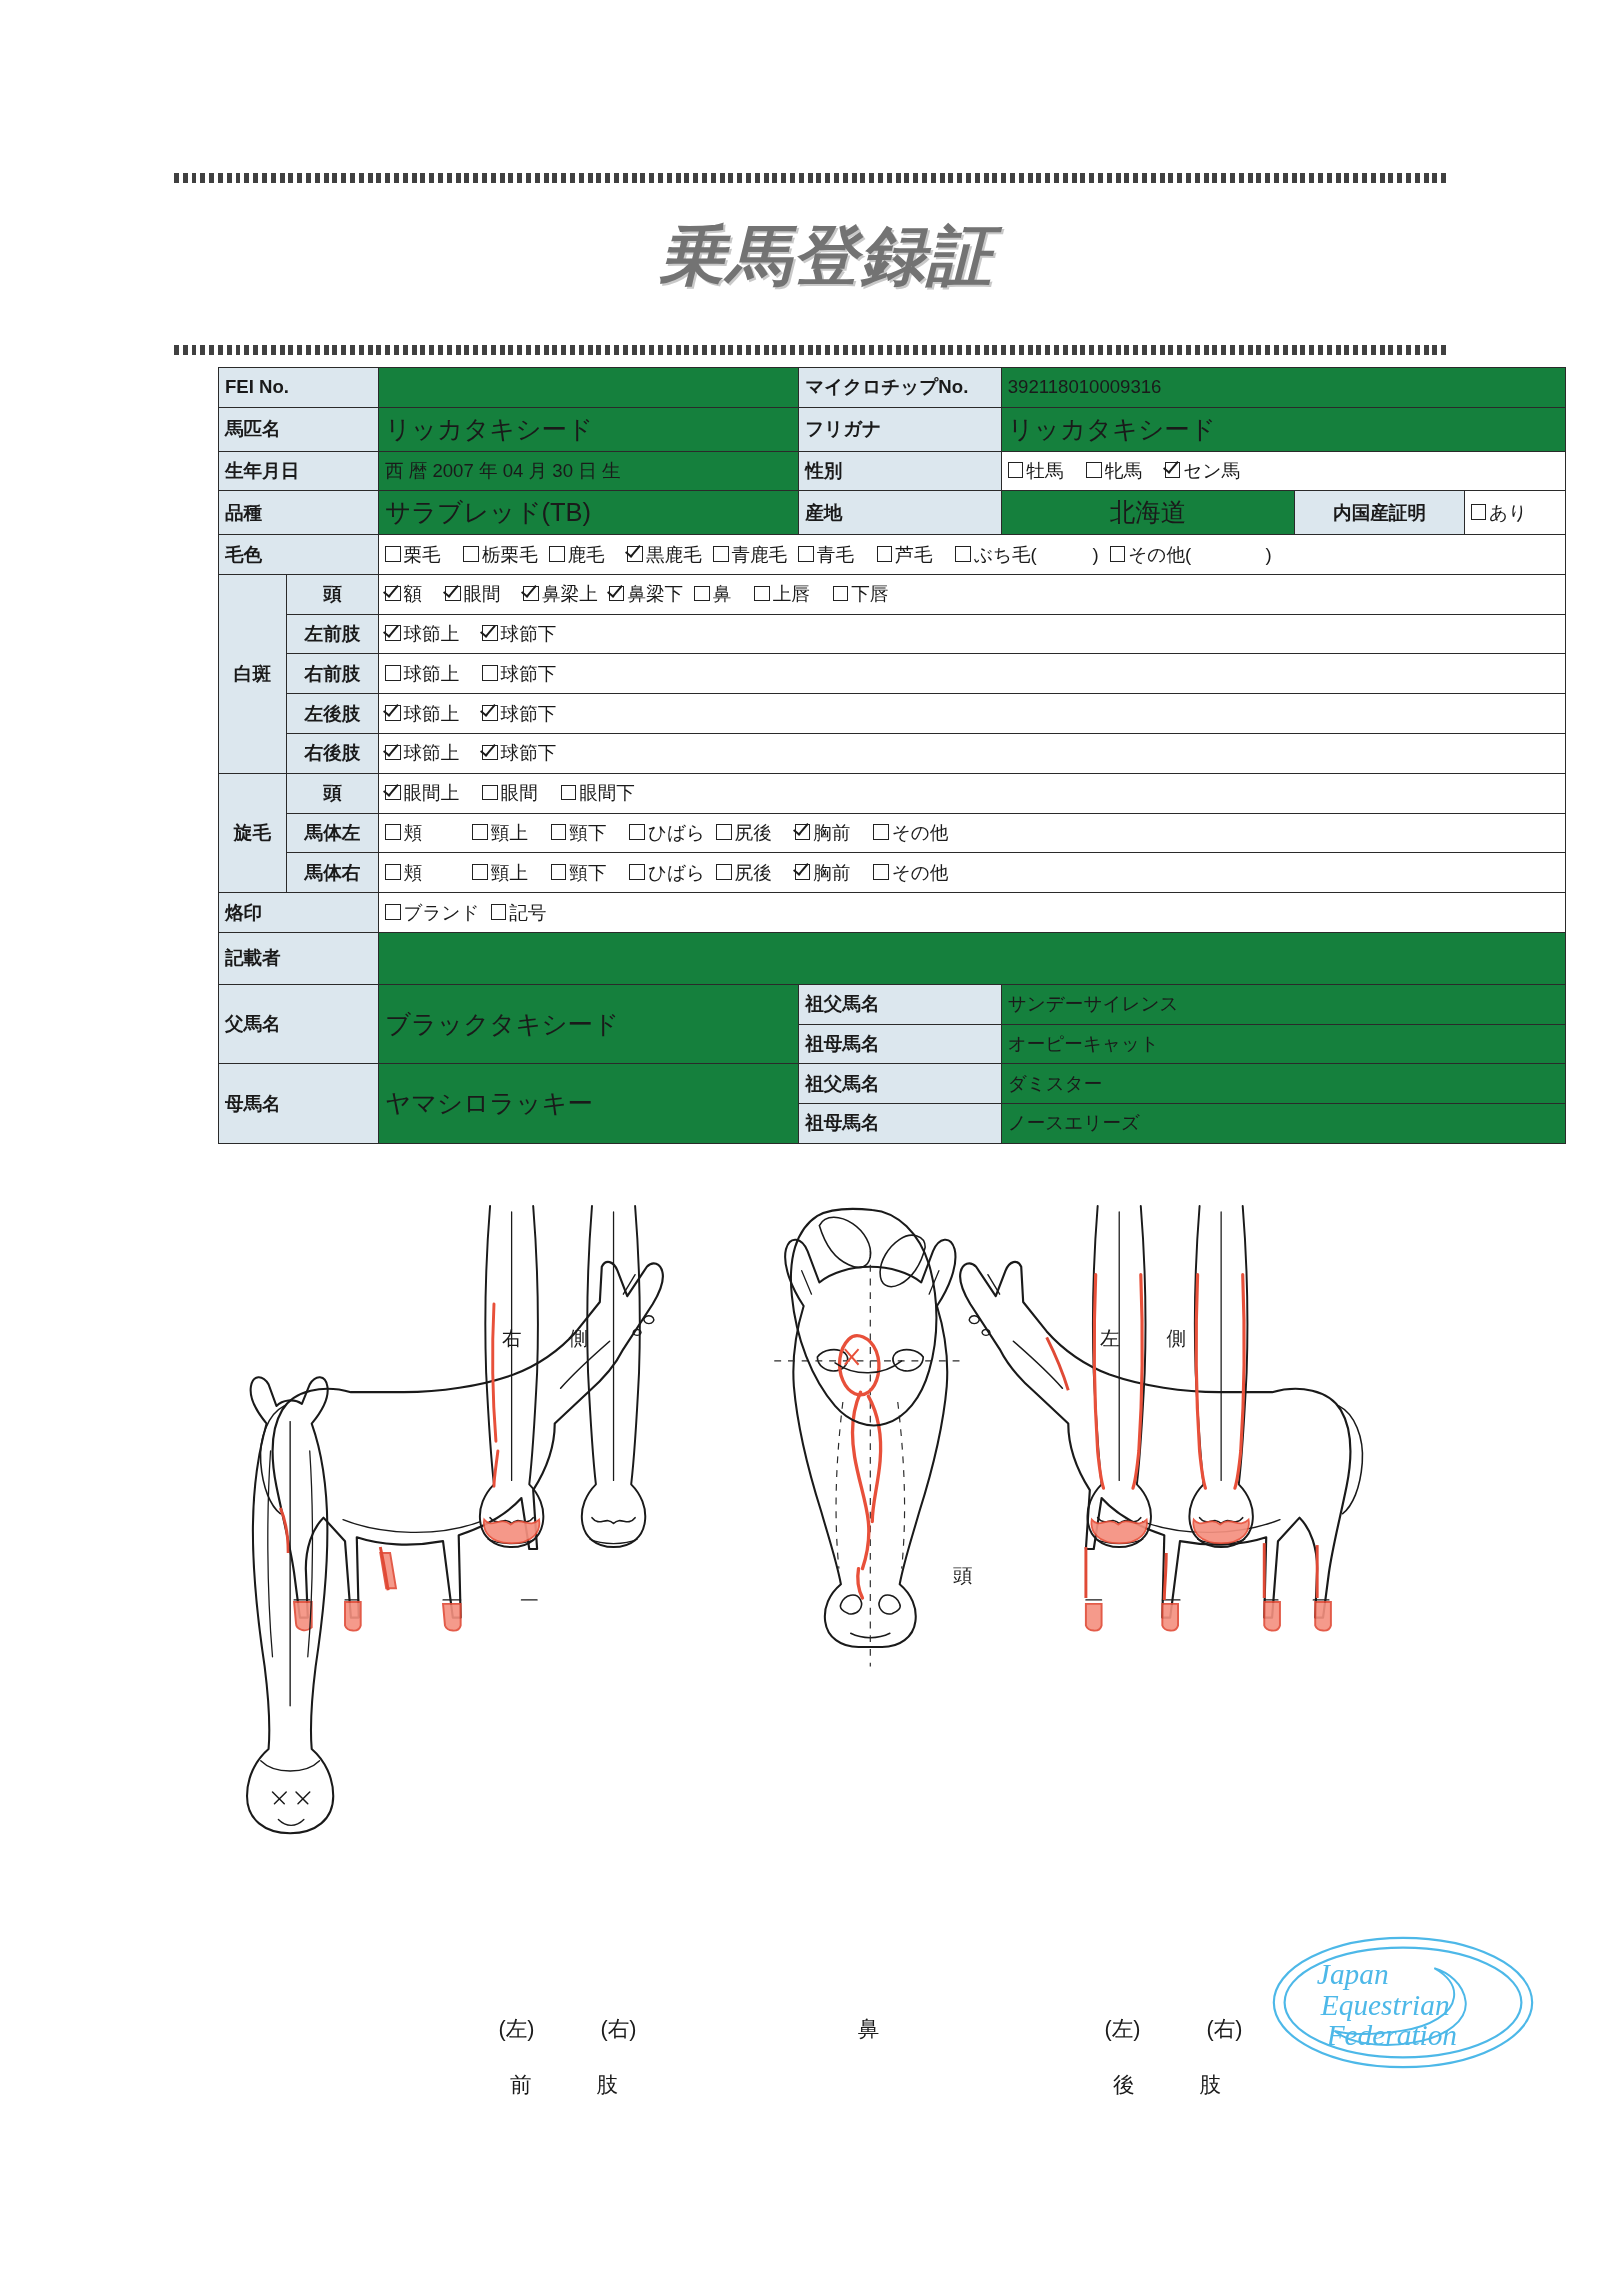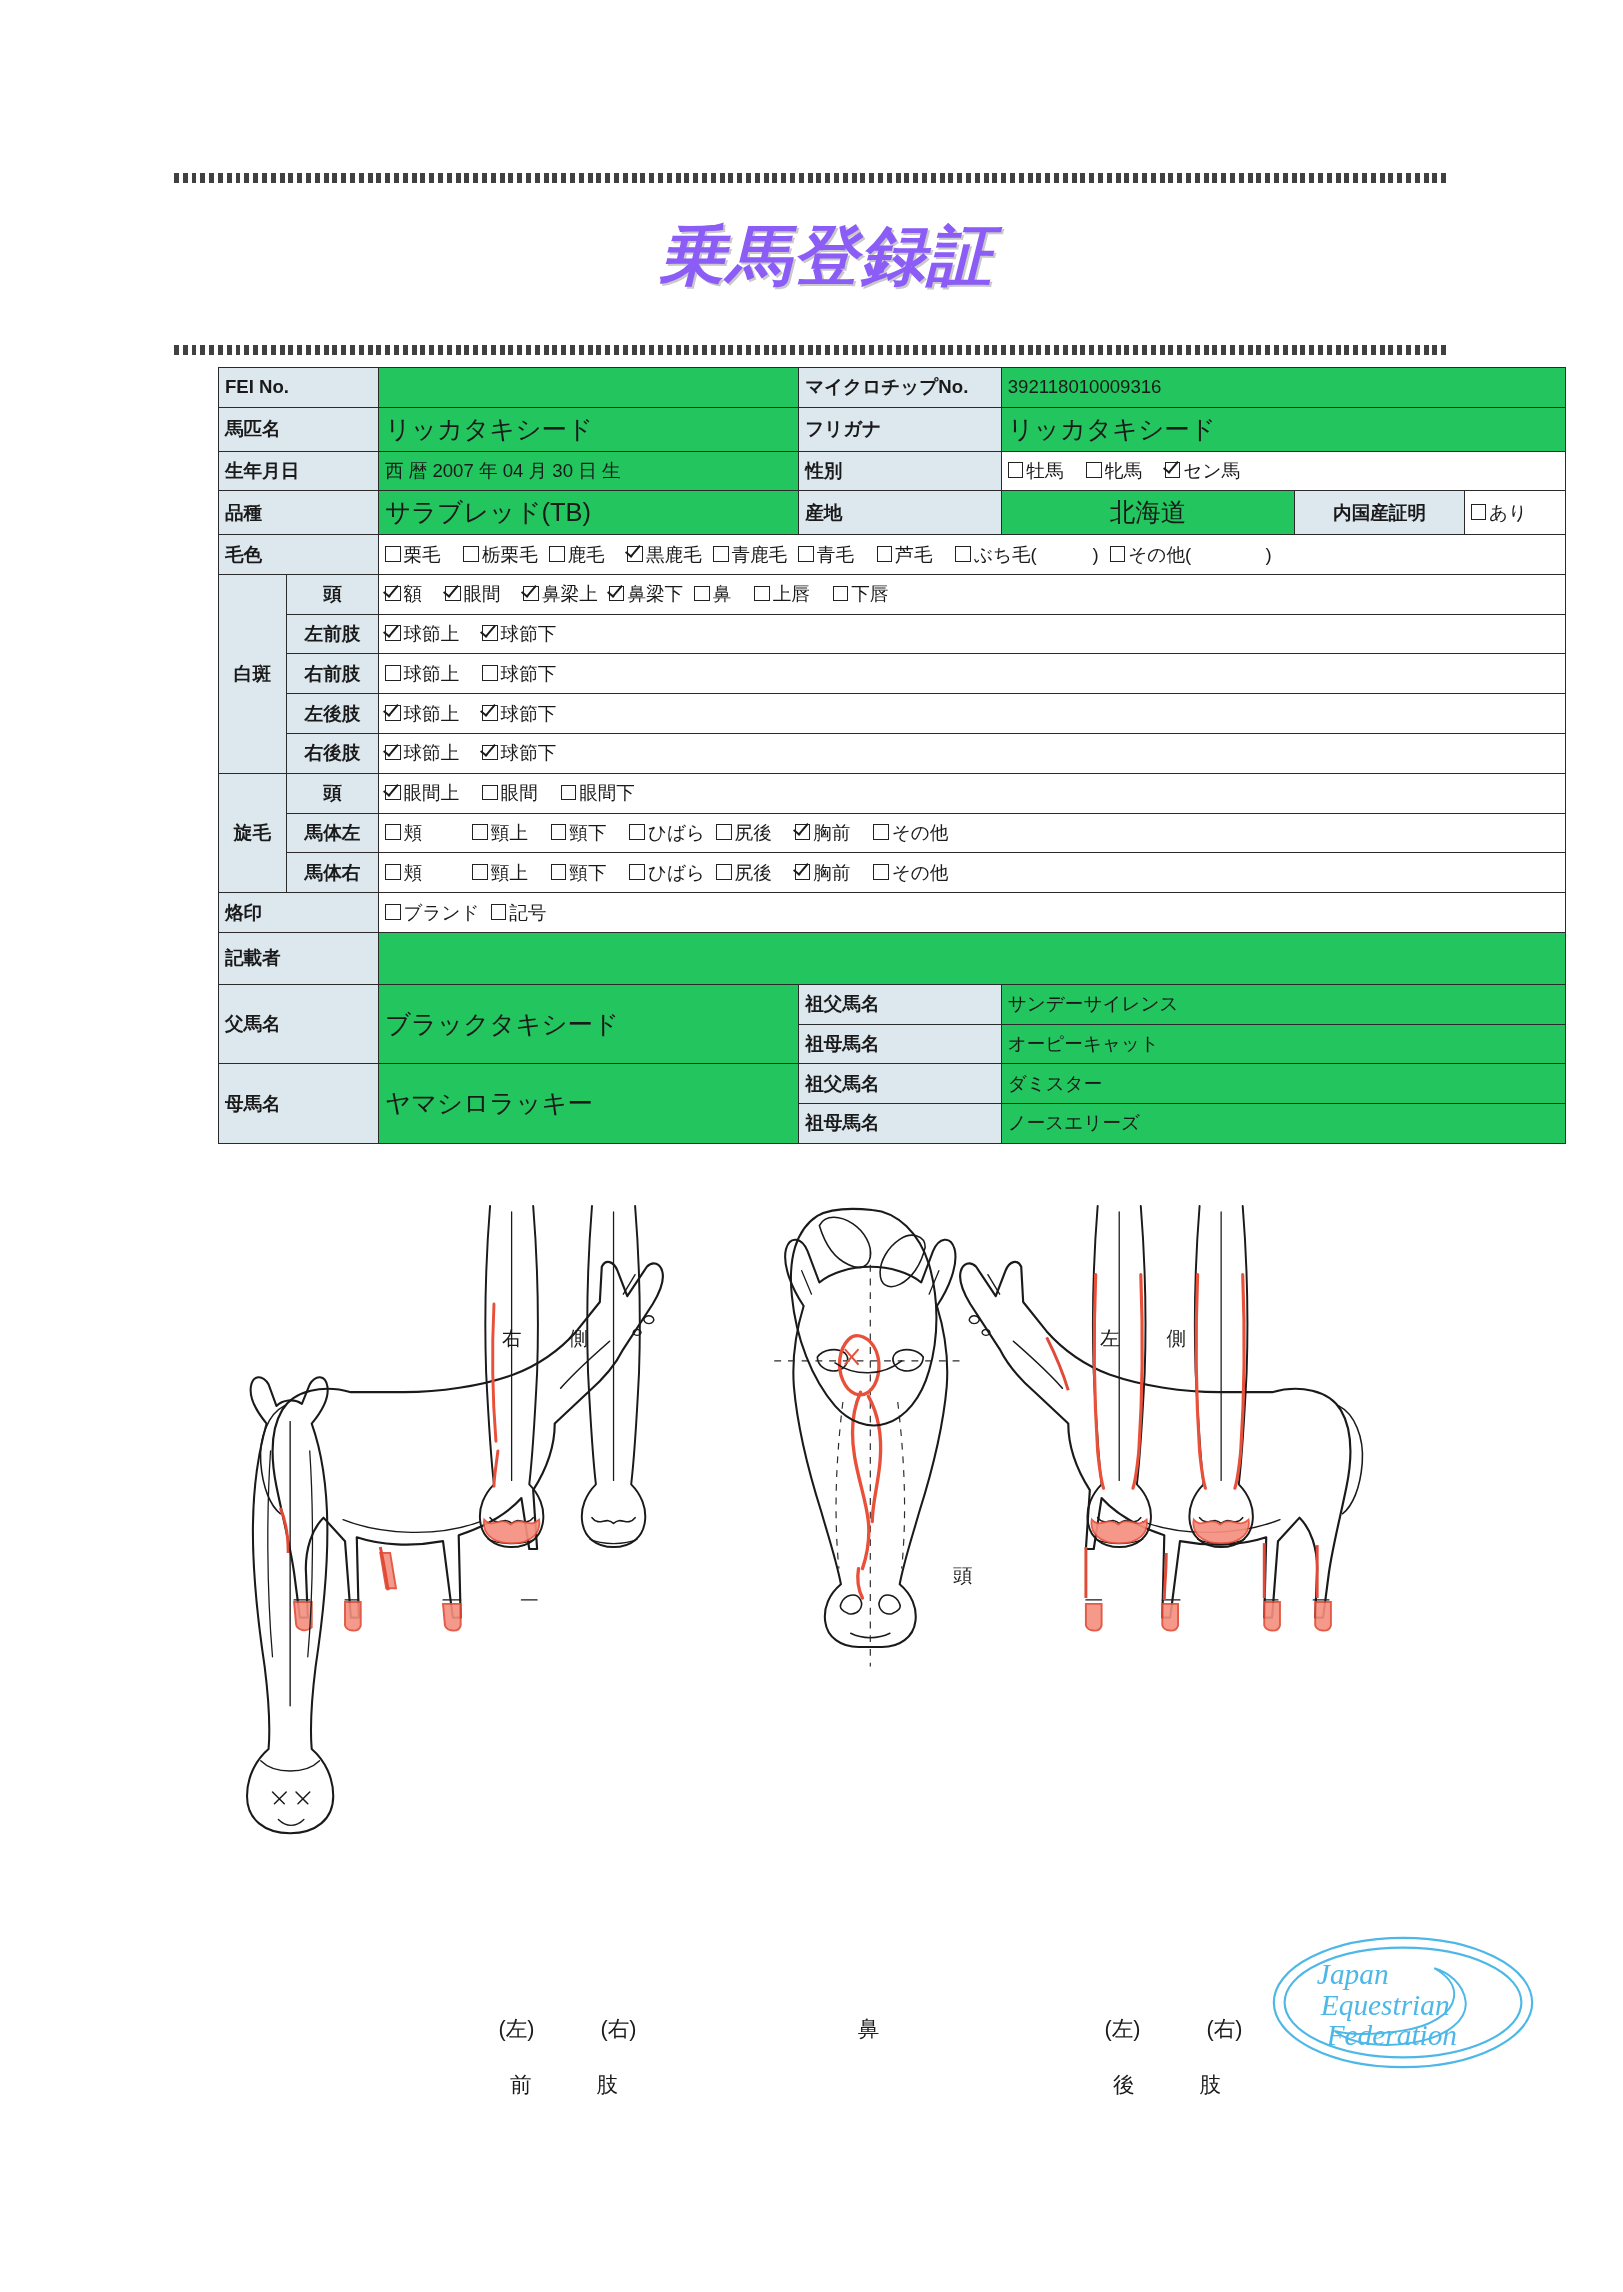--- a/index.html
+++ b/index.html
@@ -22,34 +22,34 @@
 
   .org-block{position:absolute;left:310px;top:208px;width:333px;}
   .org-line1{font-size:15.7px;letter-spacing:0.5px;white-space:nowrap;display:flex;align-items:baseline;gap:7.8px;}
   .org-line1 .small{font-size:14.7px;font-weight:600;}
   .org-line1 .big{font-size:29px;font-weight:800;font-style:italic;letter-spacing:1px;}
   .org-en{font-size:21.6px;font-style:italic;font-weight:600;letter-spacing:0.2px;margin-top:2px;
           border-bottom:2px solid #222;padding-bottom:2px;width:317px;}
   .org-addr{font-size:14px;font-style:italic;font-weight:600;letter-spacing:0.1px;margin-top:2.9px;line-height:1.18;}
 
   .cert-title{position:absolute;left:659px;top:212px;font-size:65px;font-weight:800;font-style:italic;
-      letter-spacing:2px;color:#8b5cf6;text-shadow:2px 2px 0 #c9c9c9;white-space:nowrap;}
+      letter-spacing:2px;color:#737373;text-shadow:2px 2px 0 #c9c9c9;white-space:nowrap;}
 
   .regno-box{position:absolute;left:1078px;top:196px;width:372px;}
   .reg-row{display:flex;align-items:flex-end;gap:5.9px;margin-bottom:9.8px;}
   .reg-lbl{font-size:19.6px;font-weight:600;white-space:nowrap;padding-bottom:3.9px;}
   .reg-val{flex:1;border-bottom:2.9px solid #1a1a1a;text-align:center;}
   .reg-val span{font-size:39px;letter-spacing:5.9px;font-family:"DejaVu Sans",sans-serif;}
   .reg-val.date span{font-size:31px;letter-spacing:2px;font-family:"Liberation Serif",serif;}
 
   
   .tbl{position:absolute;left:218px;top:367px;width:1348px;border-collapse:collapse;}
   .tbl td{border:1.6px solid #2a2a2a;font-size:18.6px;padding:3.9px 5.9px;vertical-align:middle;height:31px;}
   .lbl{background:#dce7ee;font-size:16.7px;font-weight:600;white-space:nowrap;text-align:left;}
-  .val{background:#22c55e;font-size:22.5px;margin-left:48px;}
+  .val{background:#15803d;font-size:22.5px;margin-left:48px;}
   .val.big{font-size:25.5px;}
   .ctr{text-align:center;}
   .cb{font-size:18.6px;white-space:nowrap;}
   .cbx{display:inline-block;position:relative;width:13.7px;height:13.7px;border:1.6px solid #222;
        margin-right:2.9px;vertical-align:-1px;}
   .cbx.on::after{content:"";position:absolute;left:1px;top:-4.9px;width:5.9px;height:12.7px;
        border-right:2.2px solid #1a1a1a;border-bottom:2.2px solid #1a1a1a;transform:rotate(40deg);}
   .opt{display:inline-block;margin-right:17.6px;}
   .opt.tight{margin-right:5.9px;}
   .sub-lbl{background:#dce7ee;font-size:16.7px;font-weight:600;white-space:nowrap;text-align:center;}

